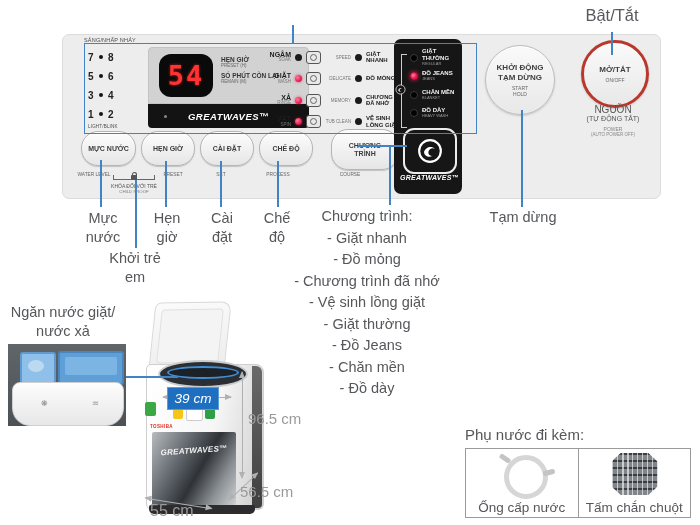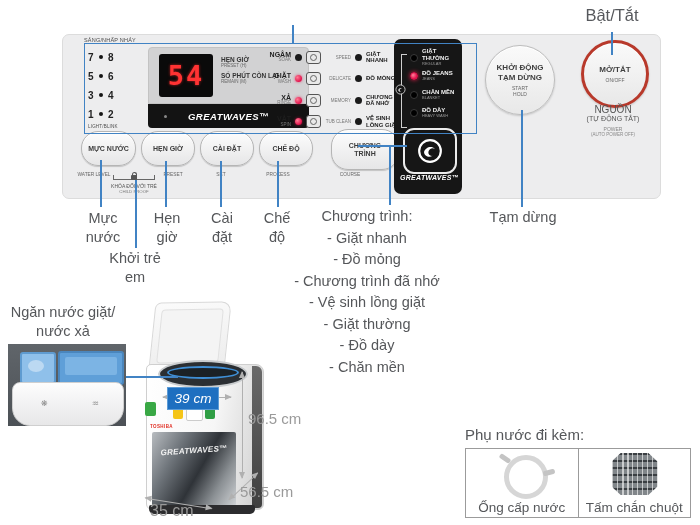--- a/index.html
+++ b/index.html
@@ -17,21 +17,21 @@
          border:1px solid #dcdcdc;border-radius:7px;}
   .tiny{position:absolute;font-size:5.5px;color:#4a4a4a;letter-spacing:.2px;}
   #bluebox{position:absolute;left:21px;top:8px;width:391px;height:89px;border:1.5px solid #4183c4;z-index:6;}
 
   .lvrow{position:absolute;left:25px;display:flex;align-items:center;gap:5px;height:14px;
          font-size:10px;font-weight:bold;color:#222;}
   .lvdot{width:4.5px;height:4.5px;border-radius:50%;background:#141414;}
 
   #dispmod{position:absolute;left:85px;top:12px;width:161px;height:81px;}
   #disptop{position:absolute;inset:0 0 24px 0;background:#d2d2d3;border:1px solid #c3c3c3;border-radius:4px 4px 0 0;}
-  #digits{position:absolute;left:10px;top:6px;width:54px;height:43px;background:#0a0a0a;border-radius:3px;
+  #digits{position:absolute;left:10px;top:6px;width:54px;height:43px;background:#0a0a0a;border-radius:12px;
           display:flex;align-items:center;justify-content:center;
           font-family:"DejaVu Sans Mono",monospace;font-weight:bold;font-size:27px;color:#ff3333;
           letter-spacing:2px;text-shadow:0 0 3px rgba(255,40,40,.7);}
   #disptexts{position:absolute;left:72px;top:8px;width:86px;}
   .dt-vi{font-size:6.5px;font-weight:bold;color:#333;}
   .dt-en{font-size:4.5px;color:#666;margin-bottom:4px;}
   #dispbot{position:absolute;left:0;right:0;bottom:0;height:24px;background:#131313;border-radius:0 0 4px 4px;
            display:flex;align-items:center;justify-content:center;}
   #dispbot .pwrdot{position:absolute;left:16px;width:3px;height:3px;border-radius:50%;background:#888;}
   .brandtxt{color:#fff;font-weight:bold;font-size:9.5px;letter-spacing:.5px;font-style:italic;}
@@ -354,22 +354,23 @@
   <div class="lbl" style="left:255px;top:209px;width:44px;">Chế độ</div>
   <div class="lbl" style="left:106px;top:249px;width:58px;">Khởi trẻ em</div>
 
   <div class="lbl" id="courselist" style="left:276px;top:206px;width:182px;">
     <div>Chương trình:</div>
     <div>- Giặt nhanh</div>
     <div>- Đồ mỏng</div>
     <div>- Chương trình đã nhớ</div>
     <div>- Vệ sinh lồng giặt</div>
     <div>- Giặt thường</div>
+    <div>- Đồ Jeans</div>
+    <div>- Chăn mền</div>
     <div>- Đồ dày</div>
-    <div>- Chăn mền</div>
   </div>
 
   <div class="lbl" style="left:463px;top:208px;width:120px;">
     <div>Tạm dừng</div>
   </div>
 
   <div class="lbl" style="left:2px;top:303px;width:122px;">
     <div>Ngăn nước giặt/</div>
     <div>nước xả</div>
   </div>
@@ -398,21 +399,21 @@
   </div>
   <div class="wpart" id="wbase"></div>
 
   <div class="darrow" style="left:163px;top:397px;width:68px;"></div>
   <div id="dimbadge">39 cm</div>
   <div class="varrow" style="left:242px;top:372px;height:106px;"></div>
   <div class="dimtxt" style="left:248px;top:410px;">96.5 cm</div>
   <div class="darrow" style="left:224px;top:486px;width:39px;transform:rotate(-43deg);"></div>
   <div class="dimtxt" style="left:240px;top:483px;">56.5 cm</div>
   <div class="darrow" style="left:145px;top:503px;width:67px;transform:rotate(9deg);"></div>
-  <div class="dimtxt" style="left:150px;top:502px;font-size:16px;">35 cm</div>
+  <div class="dimtxt" style="left:150px;top:502px;font-size:16px;">55 cm</div>
 
   <div id="acc-title">Phụ nước đi kèm:</div>
   <div id="acc-table">
     <div class="acc-cell">
       <div id="hose"></div>
       <div class="acc-label">Ống cấp nước</div>
     </div>
     <div class="acc-cell">
       <div id="guard"></div>
       <div class="acc-label">Tấm chắn chuột</div>

